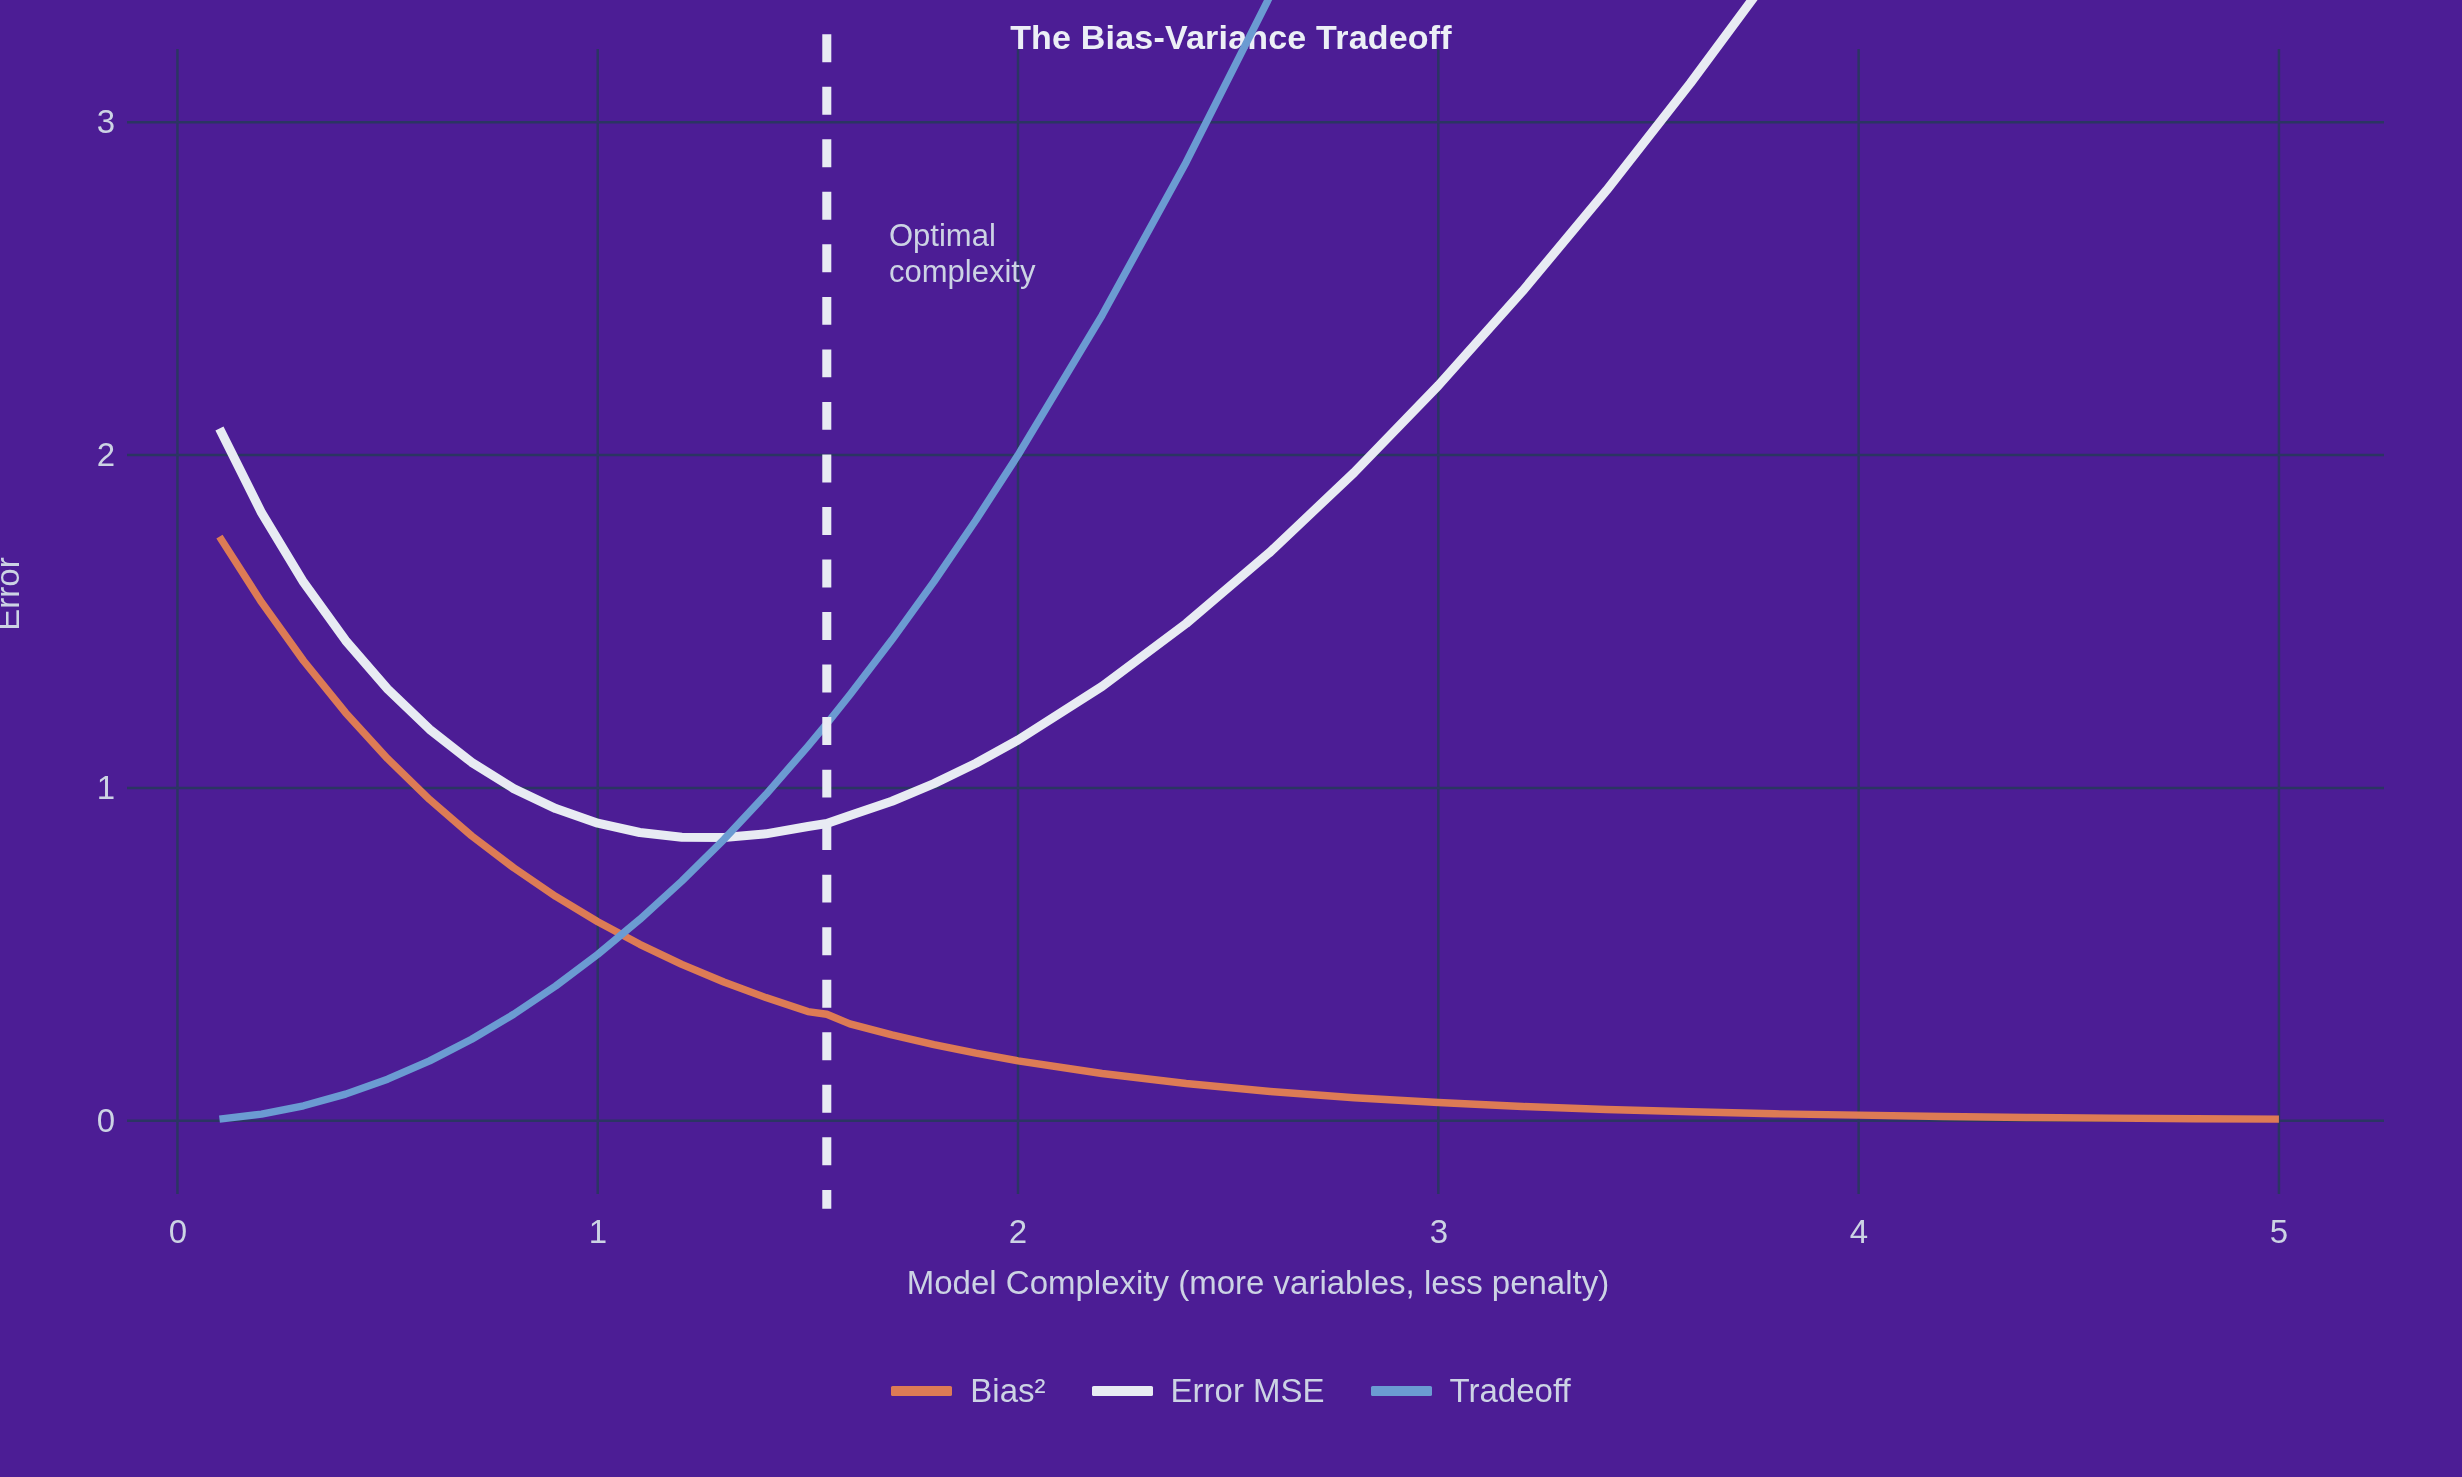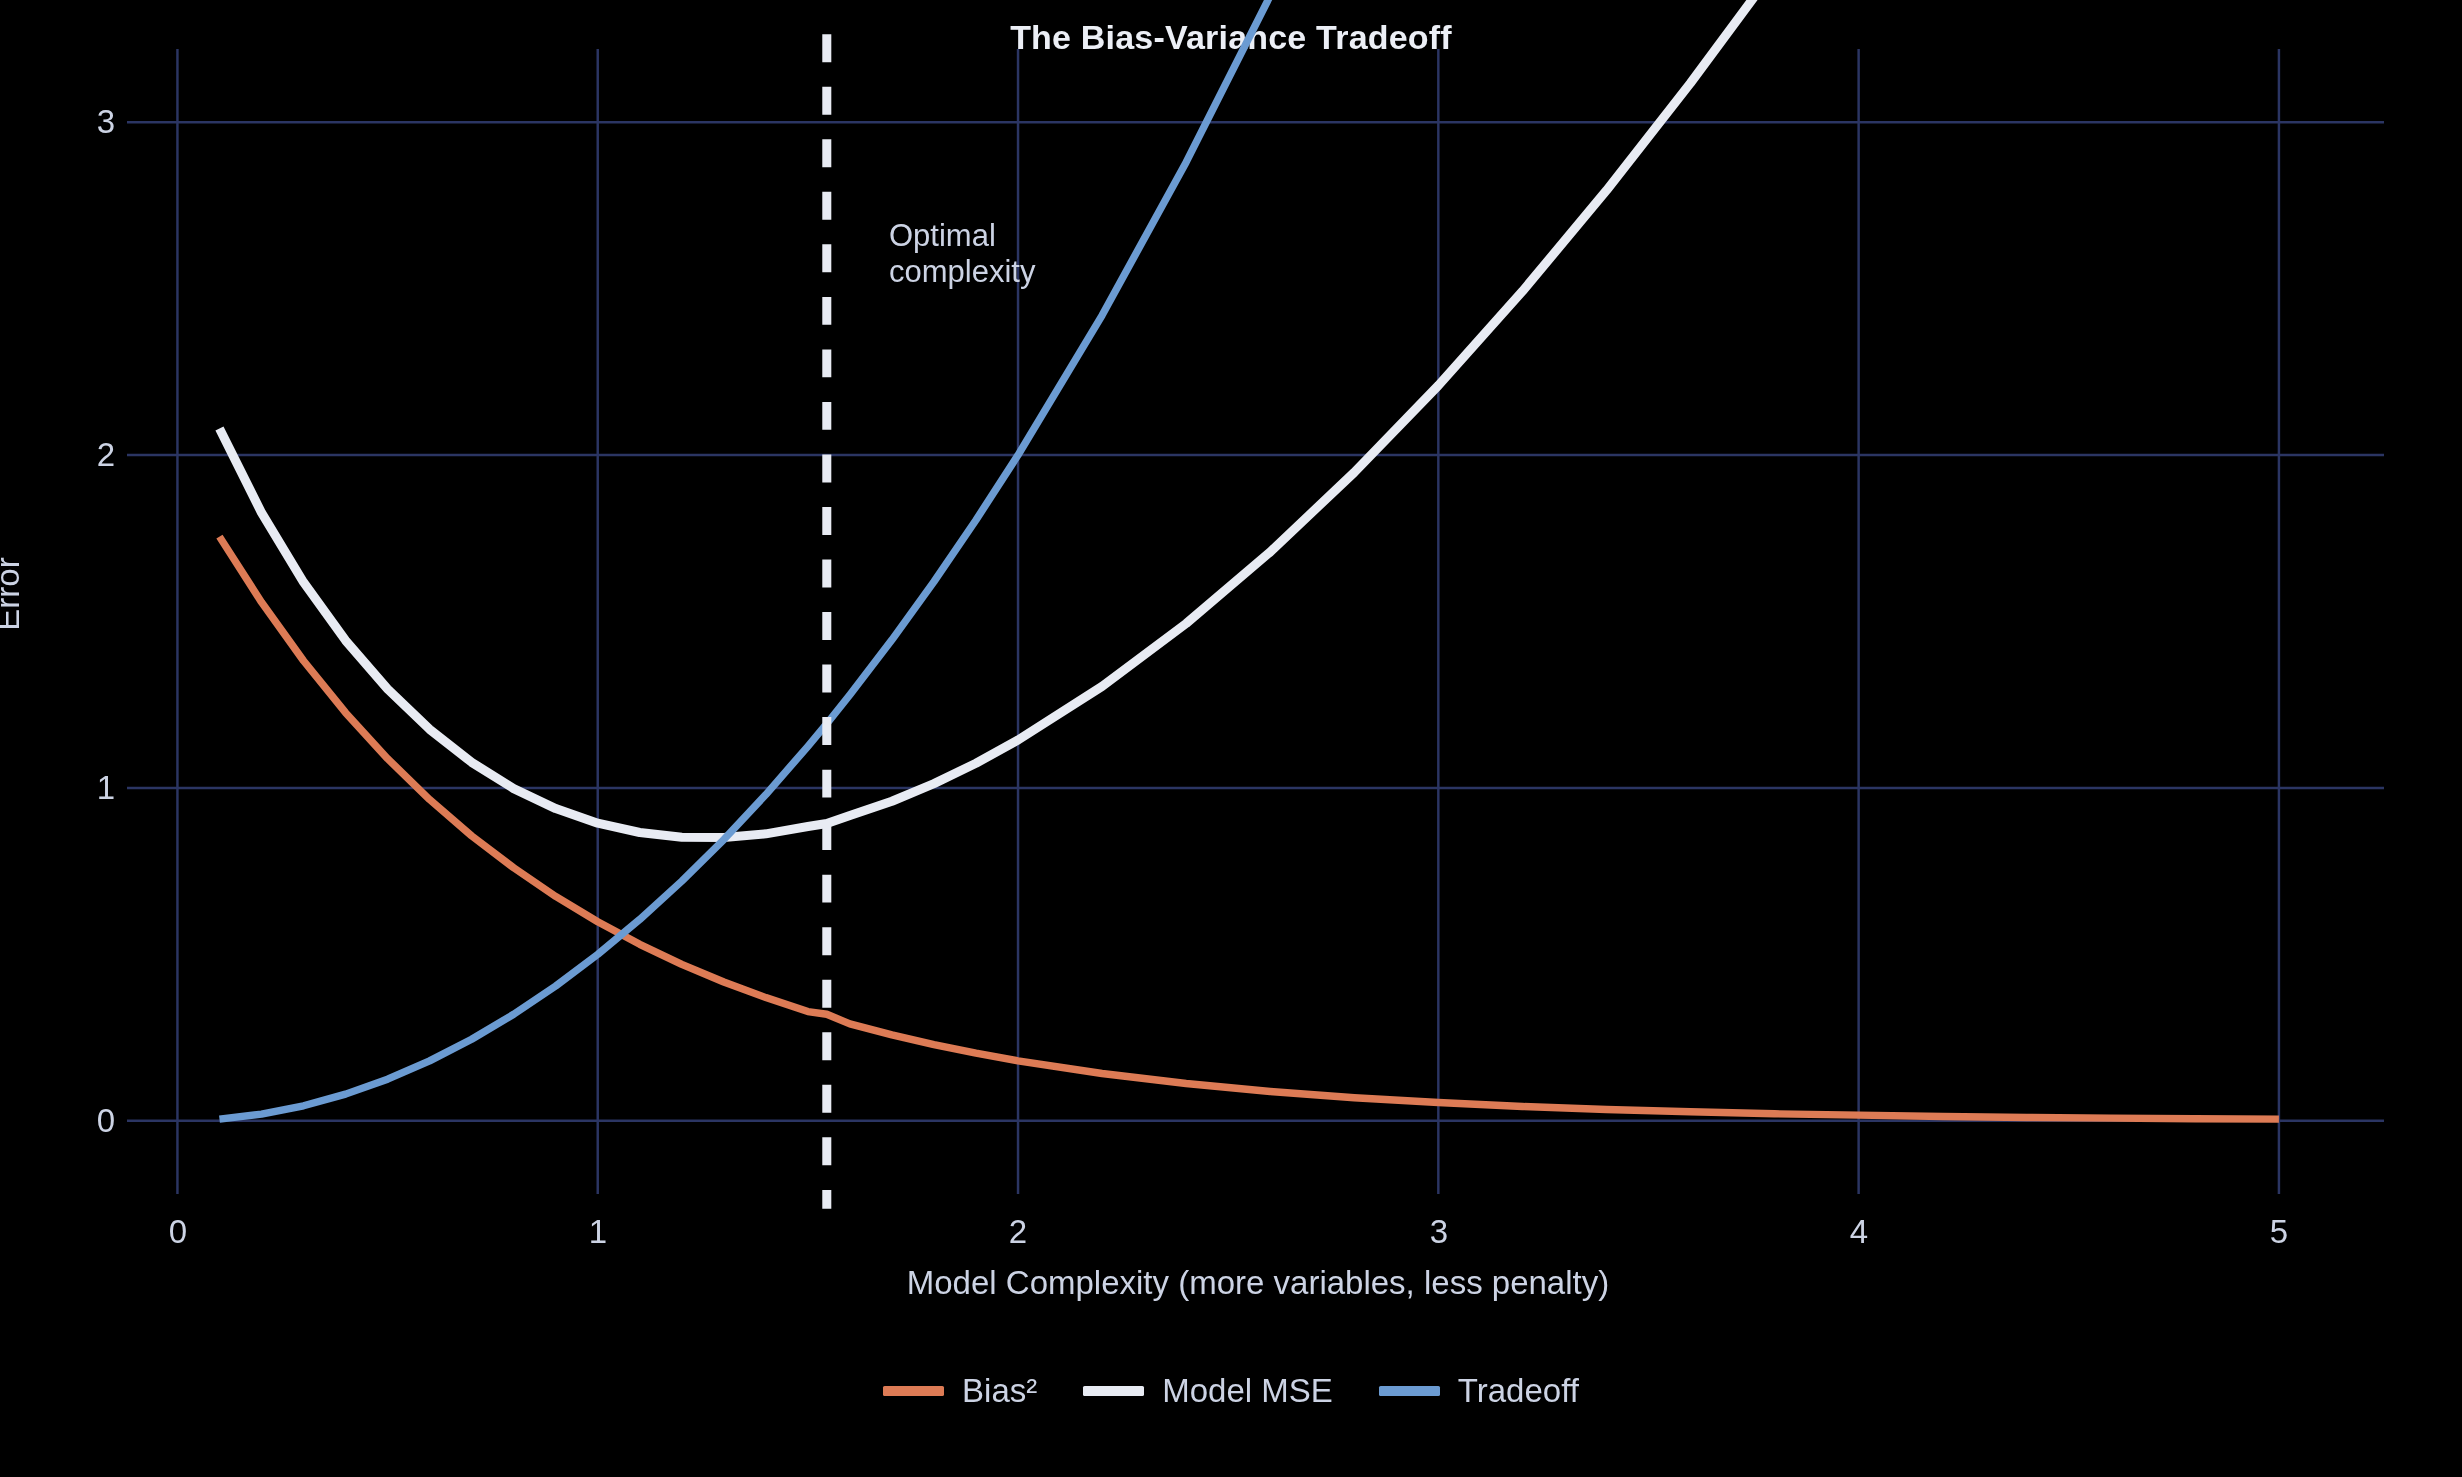--- a/index.html
+++ b/index.html
@@ -4,21 +4,21 @@
 <style>
   html, body {
     margin: 0;
     padding: 0;
     background: #101628;
   }
   #root {
     position: relative;
     width: 2462px;
     height: 1477px;
-    background: #000000;
+    background: #4c1d95;
     font-family: "Liberation Sans", sans-serif;
     overflow: hidden;
   }
   #chart-title {
     position: absolute;
     left: 0;
     top: 18px;
     width: 2462px;
     text-align: center;
     color: #eceff6;
@@ -182,21 +182,21 @@
   <div id="xaxis-title">Model Complexity (more variables, less penalty)</div>
   <div id="yaxis-title">Error</div>
 
   <div id="legend">
       <div class="legend-item">
         <span class="legend-swatch" style="background: rgb(221, 123, 85);"></span>
         <span class="legend-label">Bias²</span>
       </div>
       <div class="legend-item">
         <span class="legend-swatch" style="background: rgb(232, 235, 243);"></span>
-        <span class="legend-label">Model MSE</span>
+        <span class="legend-label">Error MSE</span>
       </div>
       <div class="legend-item">
         <span class="legend-swatch" style="background: rgb(107, 155, 210);"></span>
         <span class="legend-label">Tradeoff</span>
       </div>
     </div>
 
 </div>
 
 

